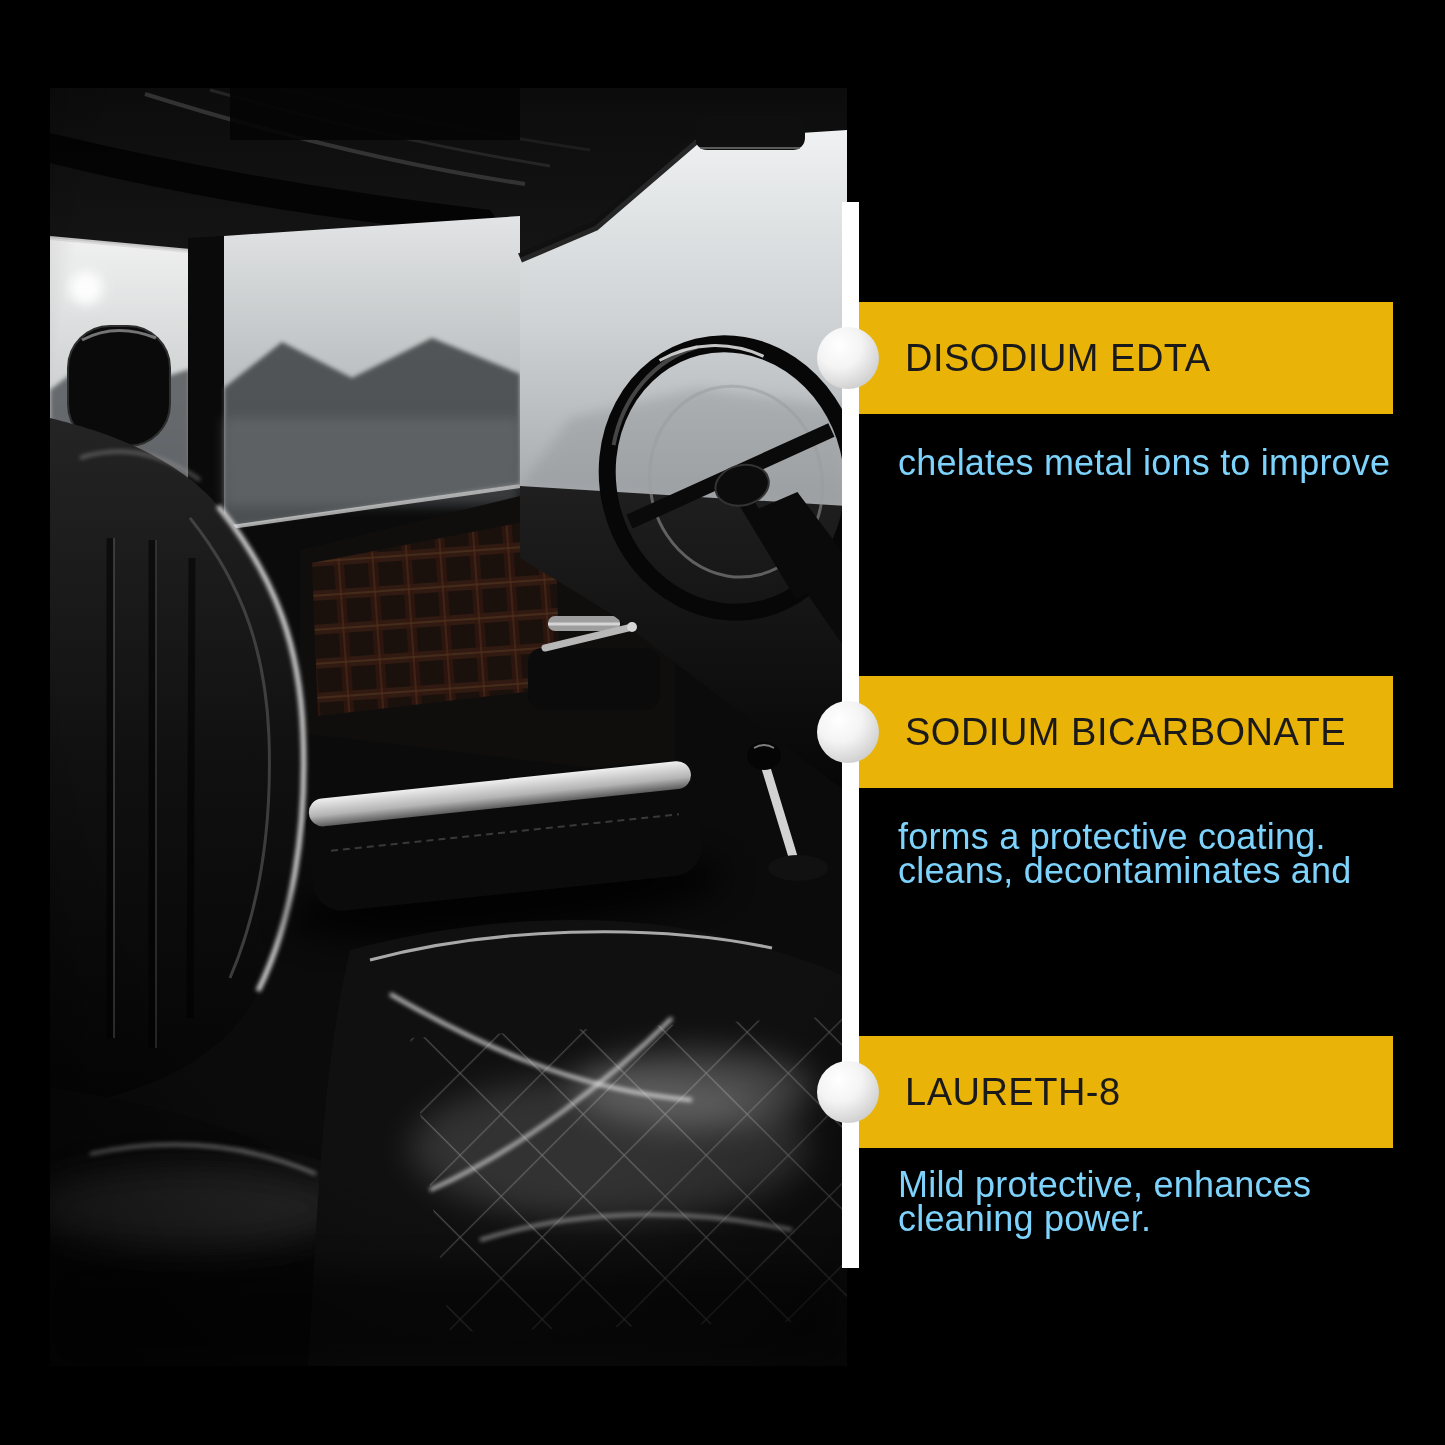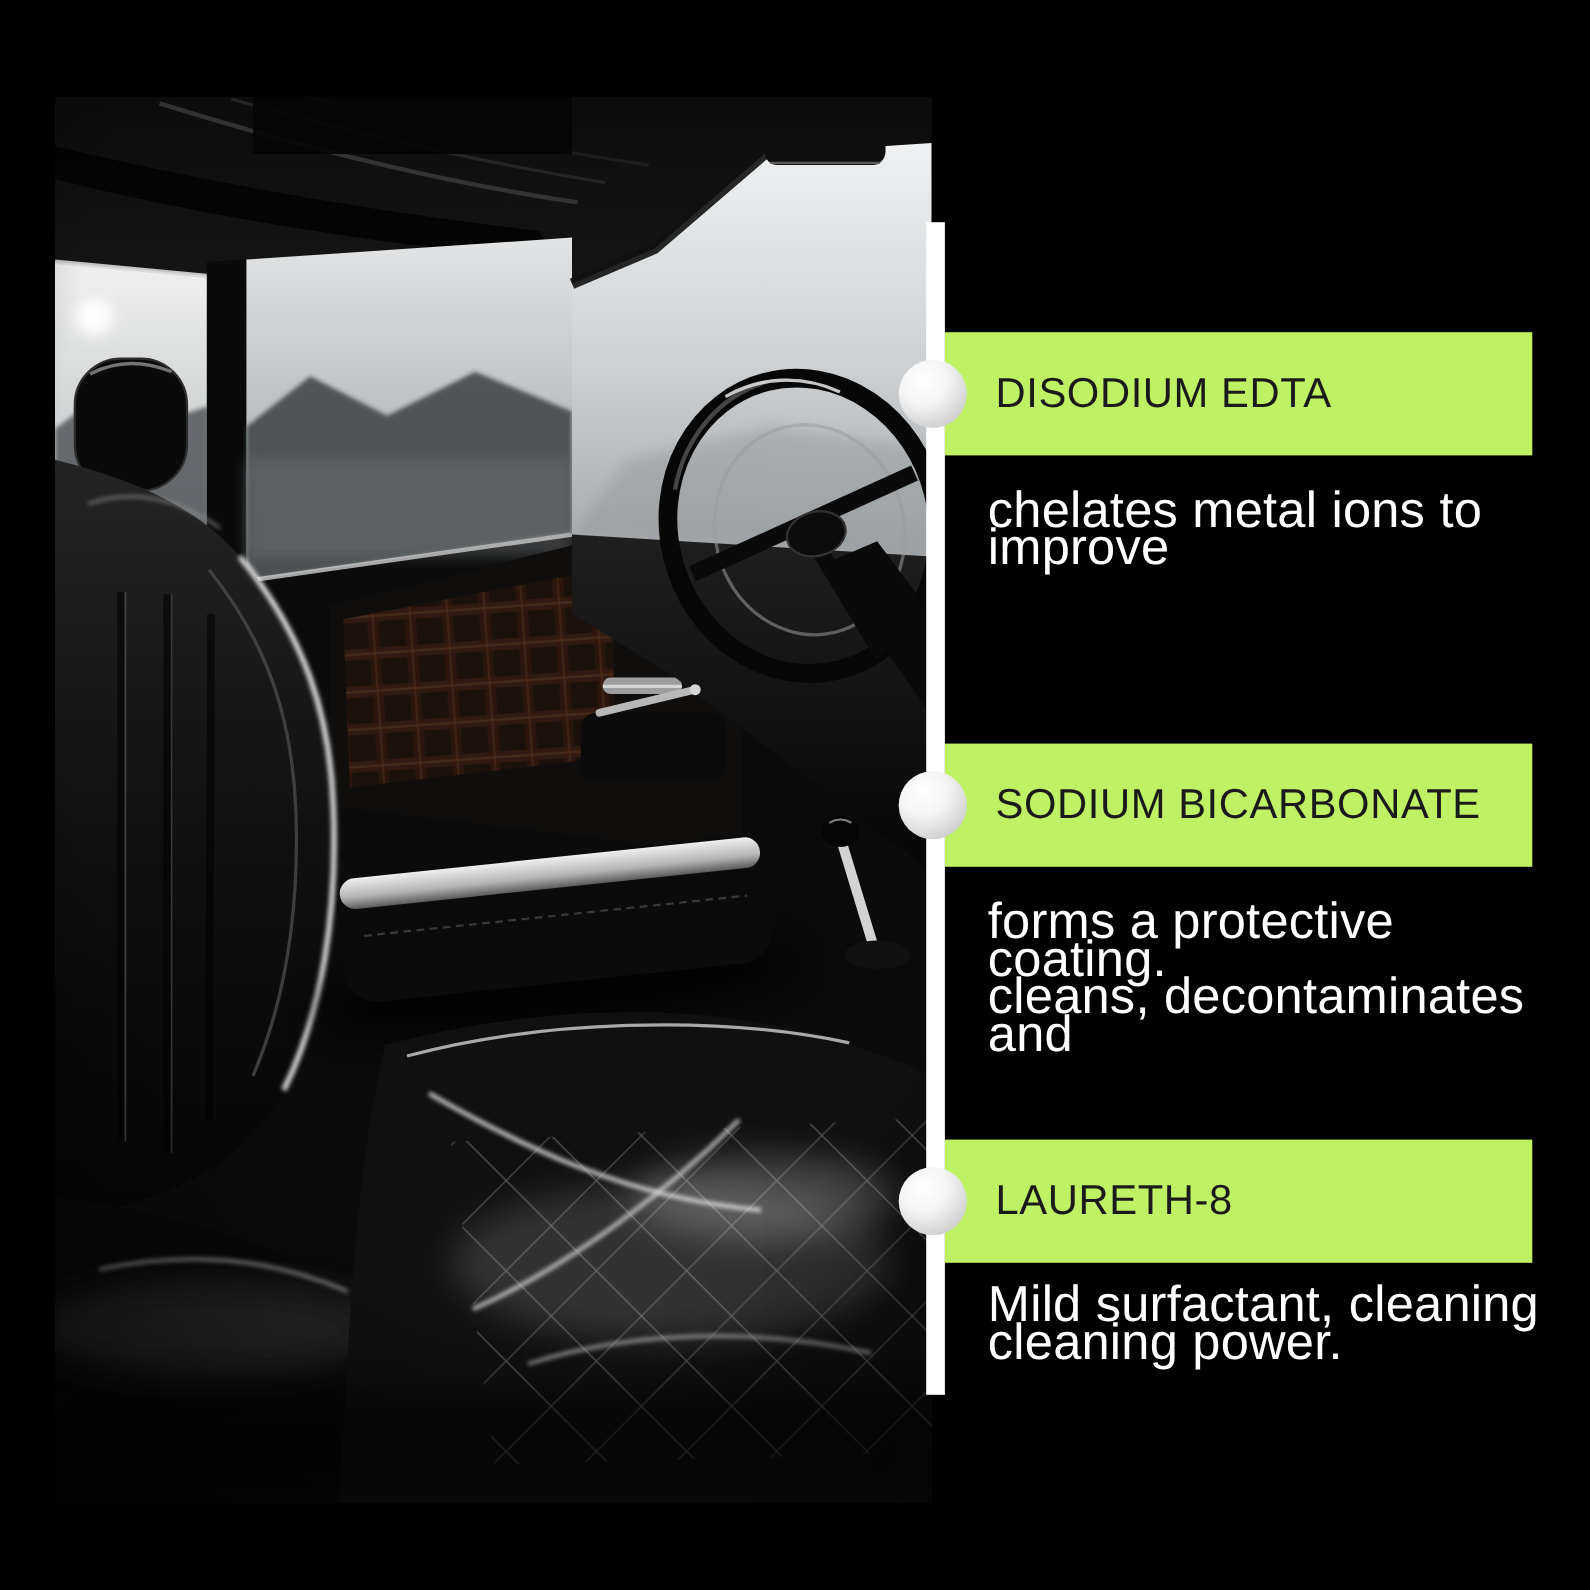--- a/index.html
+++ b/index.html
@@ -4,35 +4,35 @@
 <style>
   html,body{margin:0;padding:0;background:#000;}
   .canvas{
     position:relative;width:1445px;height:1445px;background:#000000;
     overflow:hidden;font-family:"Liberation Sans",sans-serif;
   }
   .photo{position:absolute;left:50px;top:88px;width:797px;height:1278px;background:#0a0a0a;}
   .photo svg{display:block;width:100%;height:100%;}
   .vline{position:absolute;left:842px;top:202px;width:17px;height:1066px;background:#ffffff;z-index:5;}
   .bar{
-    position:absolute;left:859px;width:534px;height:112px;background:#bef264;z-index:10;
+    position:absolute;left:859px;width:534px;height:112px;background:#eab308;z-index:10;
     display:flex;align-items:center;padding-left:46px;box-sizing:border-box;
   }
   .bar1{top:302px}.bar2{top:676px}.bar3{top:1036px}
   .bar-title{
     color:#1a1a1a;font-size:38px;letter-spacing:0.5px;white-space:nowrap;
   }
   .sphere{
     position:absolute;left:-42px;top:50%;transform:translateY(-50%);
     width:62px;height:62px;border-radius:50%;z-index:15;
     background:radial-gradient(circle at 36% 30%, #ffffff 0%, #f4f4f4 38%, #dedede 62%, #cbcbcb 82%, #c0c0c0 100%);
   }
   .desc{
     position:absolute;left:898px;width:520px;z-index:10;
-    color:#ffffff;font-size:46px;line-height:34px;letter-spacing:0.2px;
+    color:#7dd3fc;font-size:36px;line-height:34px;letter-spacing:0.2px;
   }
   .desc1{top:446px}.desc2{top:820px}.desc3{top:1168px}
 </style>
 </head>
 <body>
 
 <div class="canvas">
 
   <div class="photo">
     <svg viewBox="0 0 797 1278" preserveAspectRatio="none">
@@ -226,17 +226,17 @@
   <div class="desc desc2">
     <div>forms a protective coating.</div>
     <div>cleans, decontaminates and</div>
   </div>
 
   <div class="bar bar3">
     <span class="sphere"></span>
     <span class="bar-title">LAURETH-8</span>
   </div>
   <div class="desc desc3">
-    <div>Mild surfactant, cleaning</div>
+    <div>Mild protective, enhances</div>
     <div>cleaning power.</div>
   </div>
 
 </div>
 
 </body></html>

